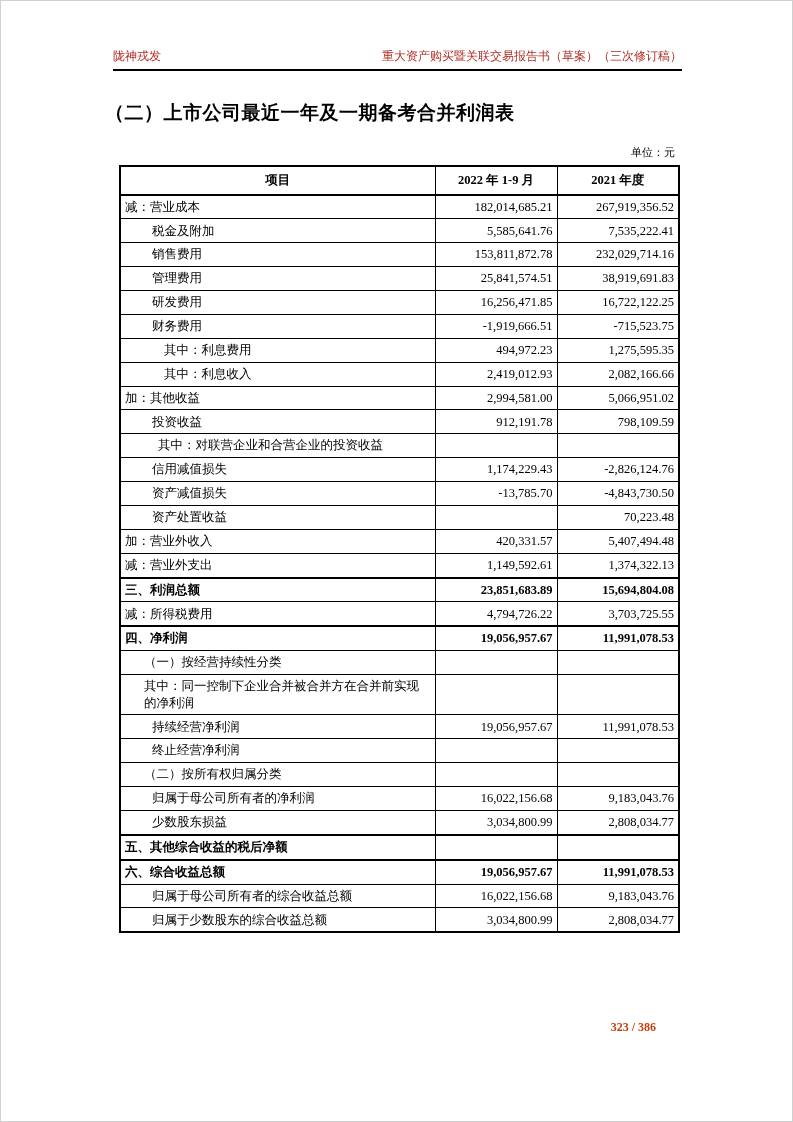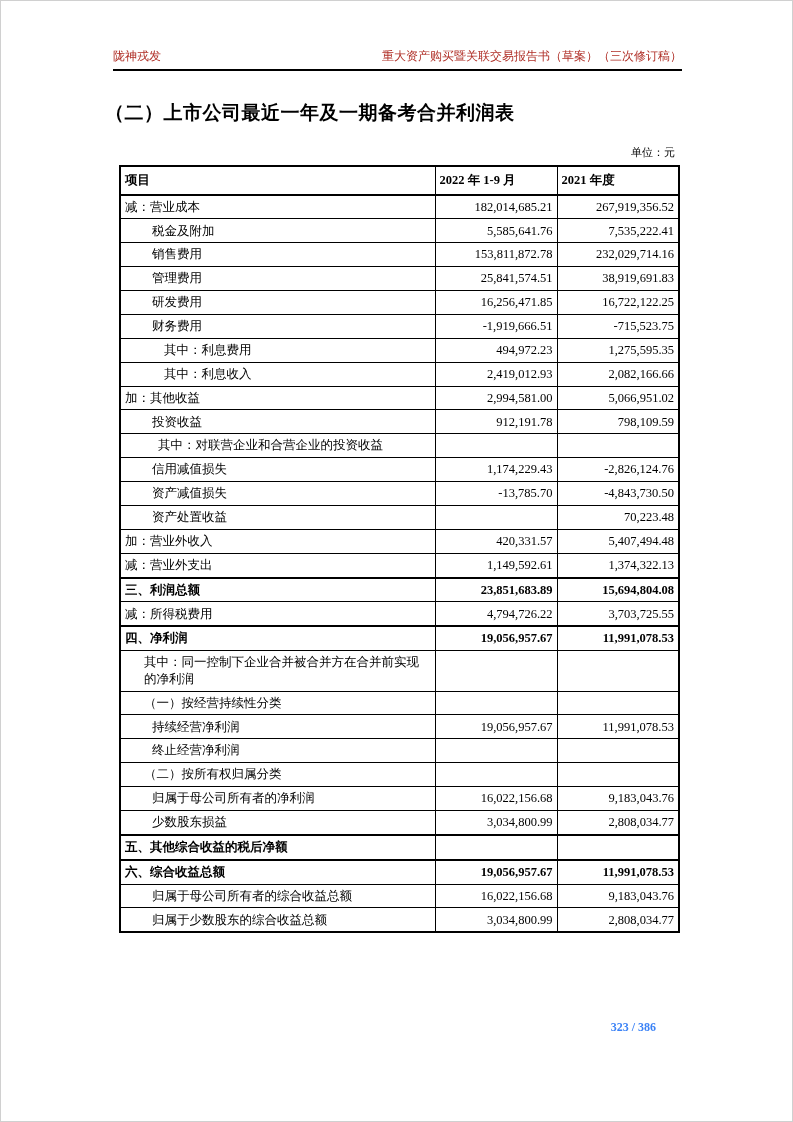--- a/index.html
+++ b/index.html
@@ -38,21 +38,21 @@
     border:2.5px solid #000;
   }
   table.fin th, table.fin td {
     border:1px solid #000;
     border-left-width:1.5px; border-right-width:1.5px;
     font-size:12.5px; line-height:16.5px;
     padding:3.2px 4px;
     overflow:hidden;
   }
   table.fin th {
-    font-weight:bold; text-align:left;
+    font-weight:bold; text-align:center;
     padding:5px 4px;
     border-bottom-width:2.5px;
   }
   td.num { text-align:right; }
   td.label { text-align:left; }
   tr.sec td { border-top-width:2px; }
   .b { font-weight:bold; }
   .i0  { padding-left:4px !important; }
   .i1  { padding-left:31px !important;margin-left:29px; }
   .i15 { padding-left:37px !important; }
@@ -180,26 +180,26 @@
           <td class="label i0">减：所得税费用</td>
           <td class="num">4,794,726.22</td>
           <td class="num">3,703,725.55</td>
         </tr>
         <tr class="sec">
           <td class="label i0 b">四、净利润</td>
           <td class="num b">19,056,957.67</td>
           <td class="num b">11,991,078.53</td>
         </tr>
         <tr>
+          <td class="label iq">（一）按经营持续性分类</td>
+          <td class="num"></td>
+          <td class="num"></td>
+        </tr>
+        <tr>
           <td class="label iq">其中：同一控制下企业合并被合并方在合并前实现的净利润</td>
-          <td class="num"></td>
-          <td class="num"></td>
-        </tr>
-        <tr>
-          <td class="label iq">（一）按经营持续性分类</td>
           <td class="num"></td>
           <td class="num"></td>
         </tr>
         <tr>
           <td class="label i1">持续经营净利润</td>
           <td class="num">19,056,957.67</td>
           <td class="num">11,991,078.53</td>
         </tr>
         <tr>
           <td class="label i1">终止经营净利润</td>
@@ -237,15 +237,15 @@
           <td class="num">9,183,043.76</td>
         </tr>
         <tr>
           <td class="label i1">归属于少数股东的综合收益总额</td>
           <td class="num">3,034,800.99</td>
           <td class="num">2,808,034.77</td>
         </tr>
       </tbody>
   </table>
 
-  <div class="page-num" style="color: #3b82f6;">323 / 386</div>
+  <div class="page-num" style="color: #c2410c;">323 / 386</div>
 
 </div>
 
 </body></html>

